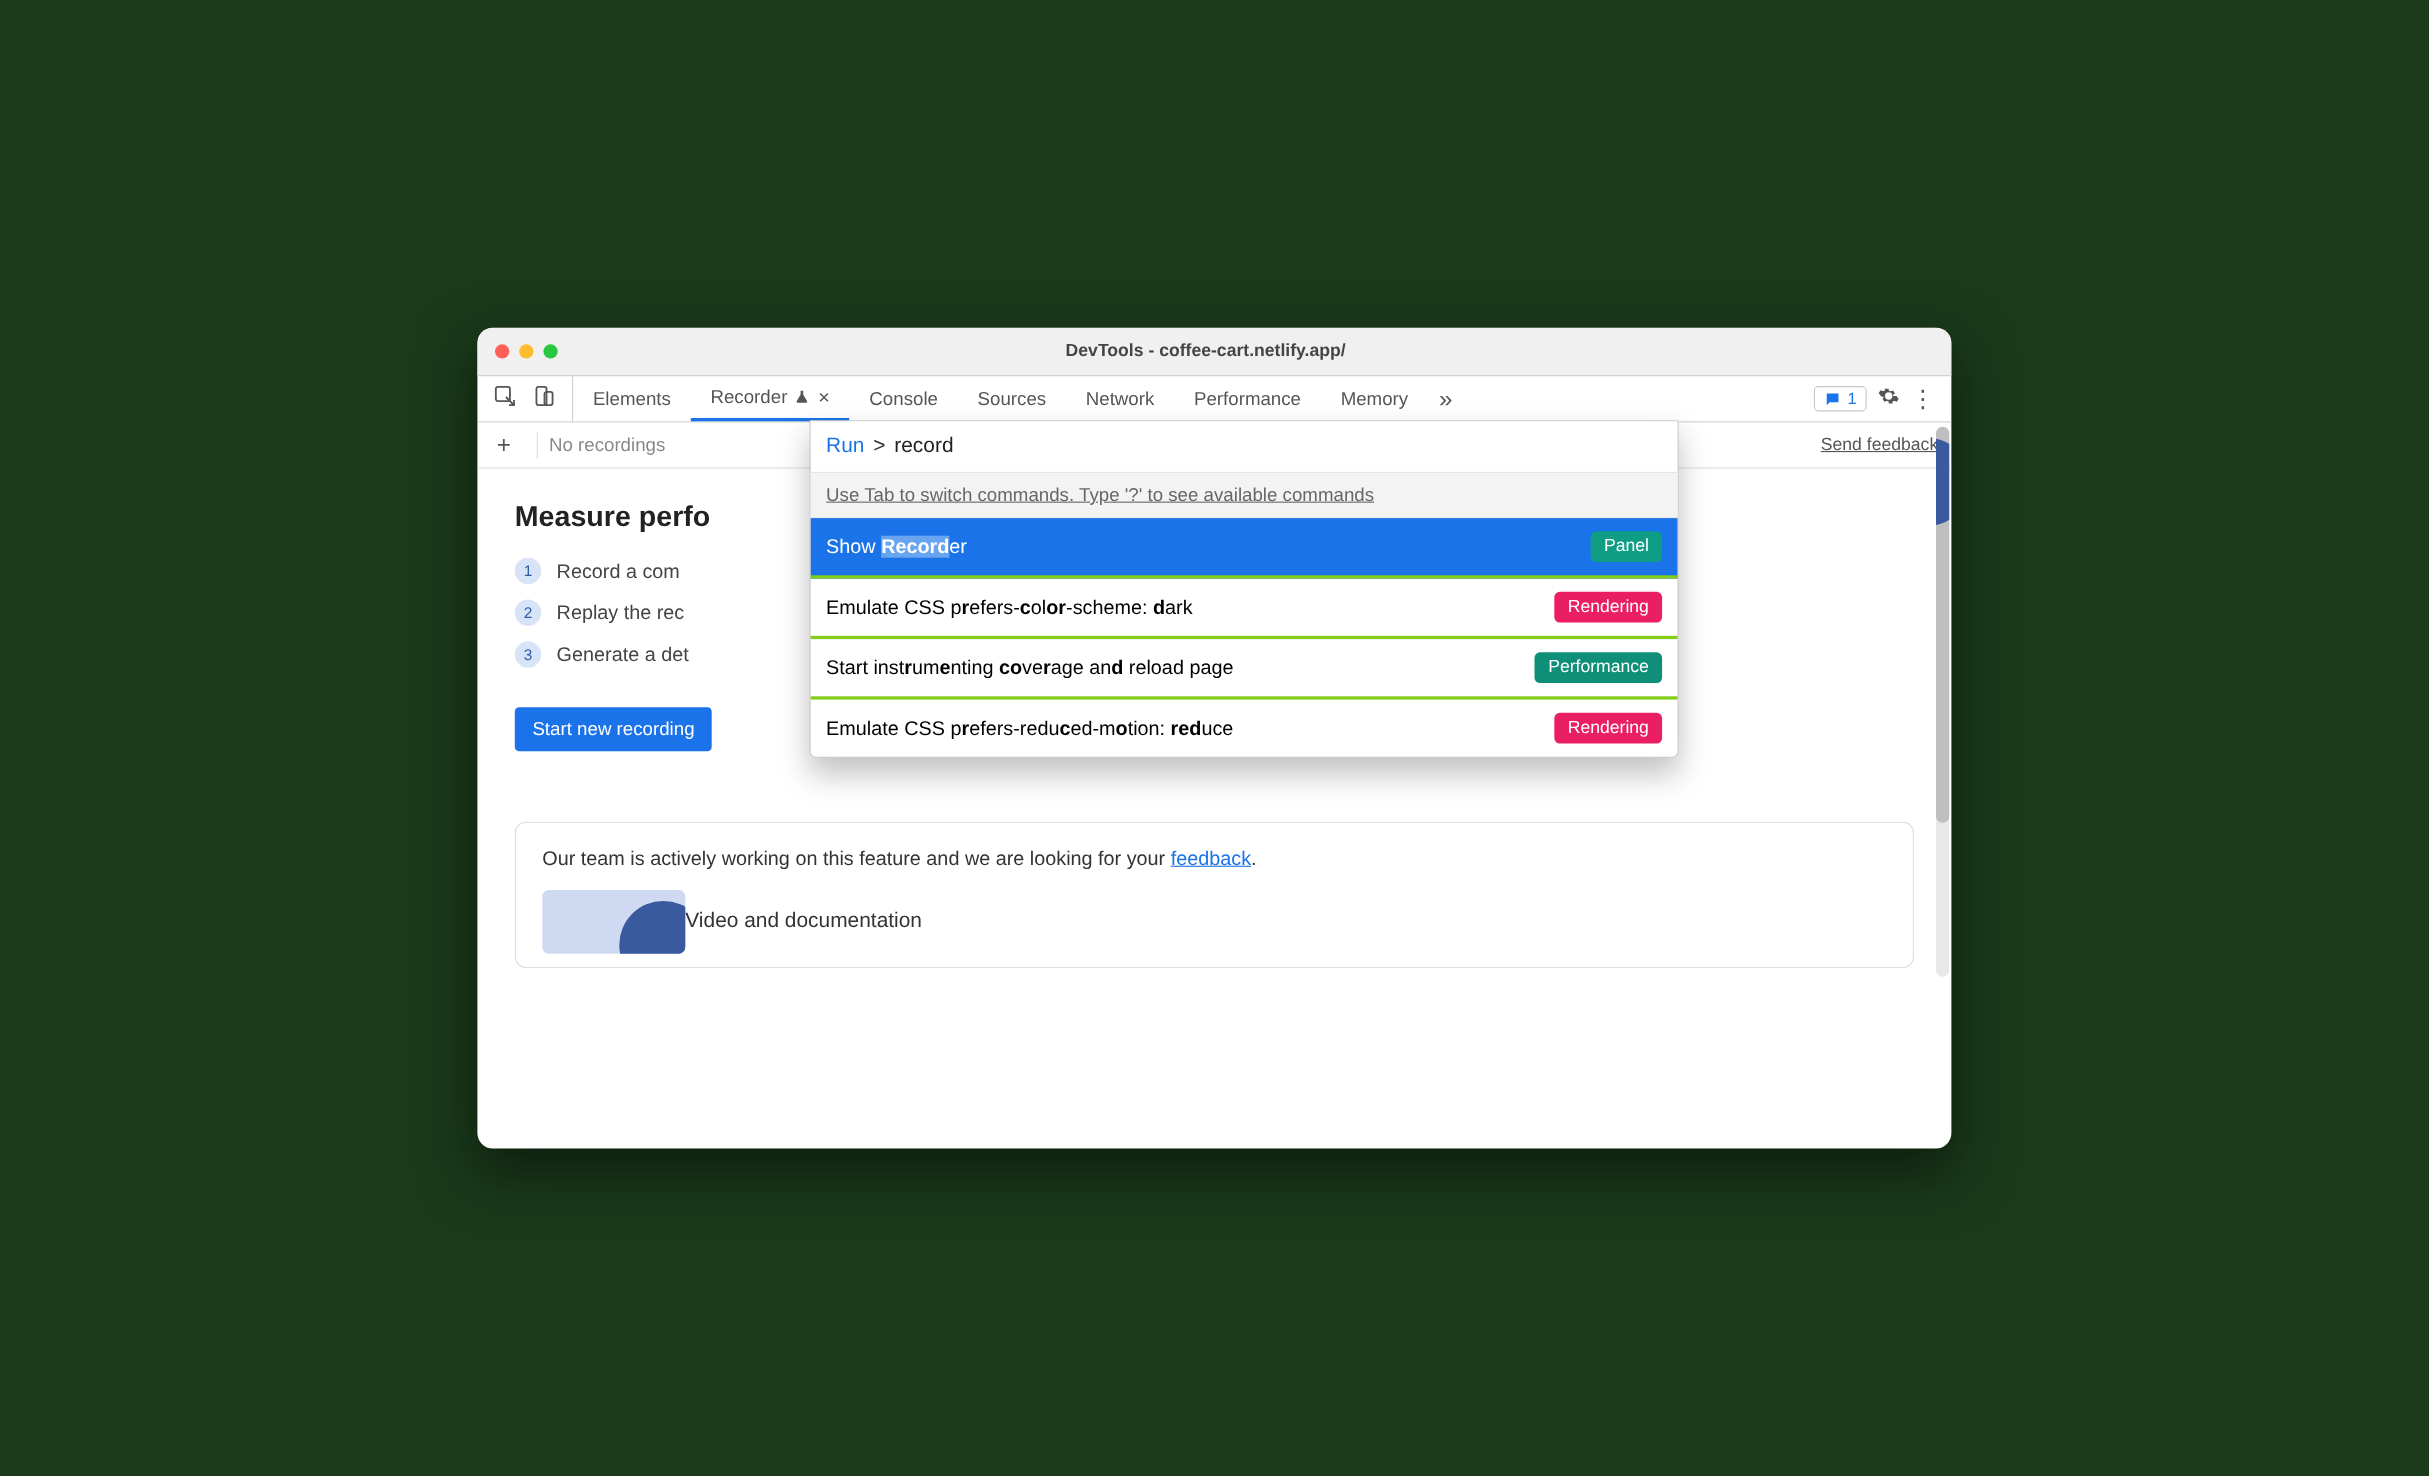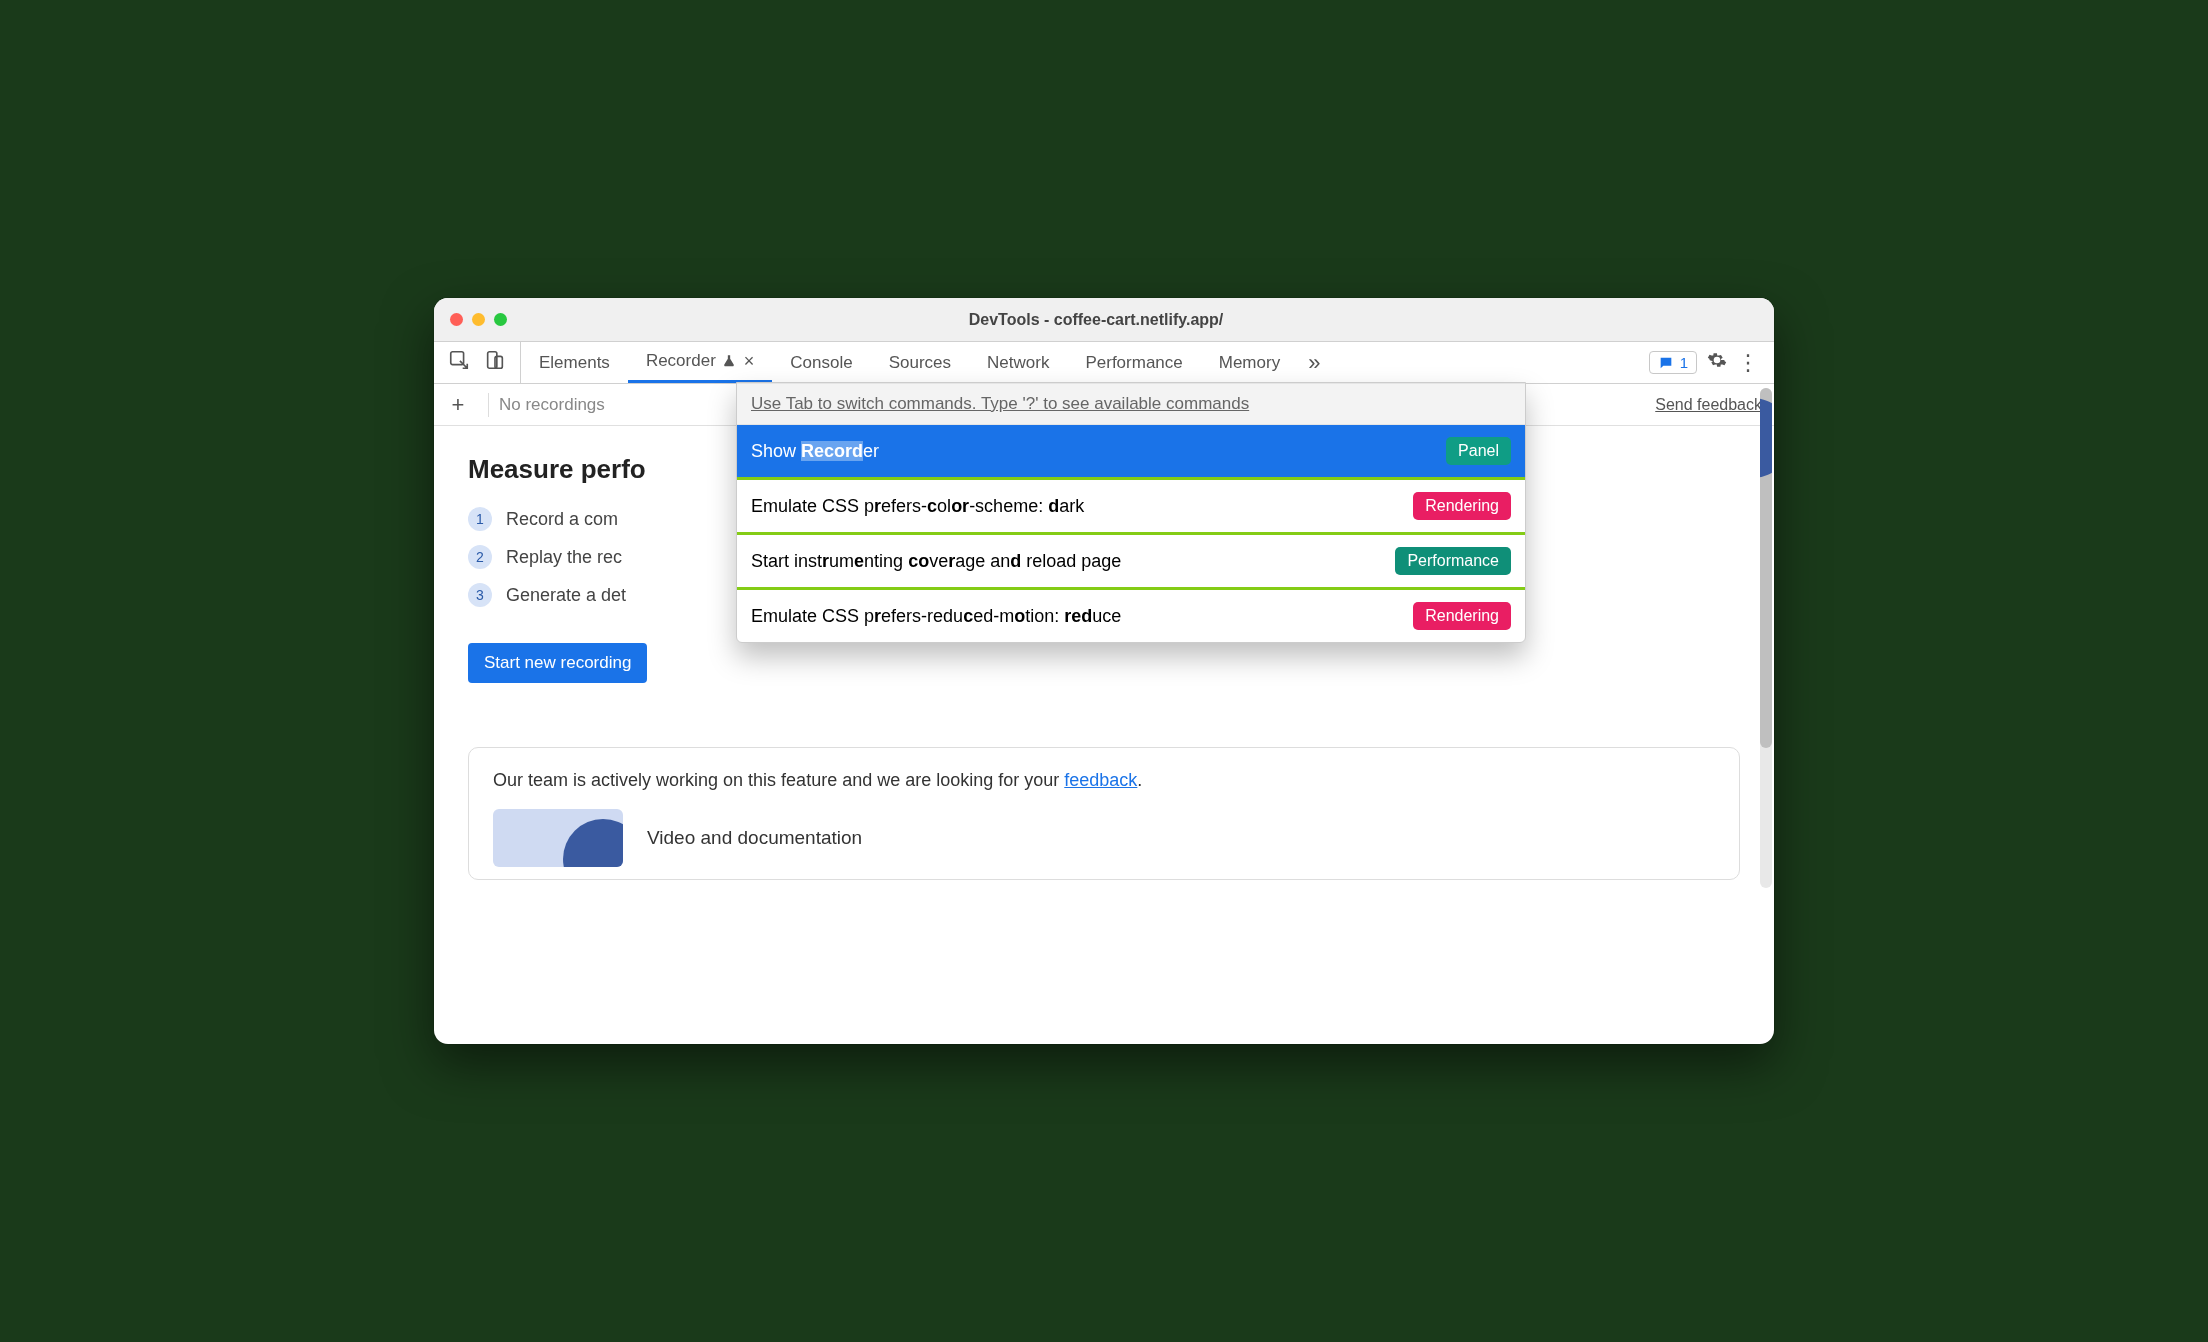--- a/index.html
+++ b/index.html
@@ -45,21 +45,21 @@
   .steps { list-style: none; }
   .steps li { display: flex; align-items: center; gap: 14px; font-size: 18px; color: #444; margin-bottom: 14px; }
   .stepnum { width: 24px; height: 24px; border-radius: 50%; background: #d7e3f7; color: #2a5aa8; font-size: 14px; display: flex; align-items: center; justify-content: center; }
   .start-btn { display: inline-block; margin-top: 22px; background: #1a73e8; color: #fff; font-size: 17px; font-weight: 500; padding: 10px 16px; border-radius: 4px; }
 
   .preview-card { border: 1px solid #ddd; border-radius: 10px; margin-top: 64px; padding: 22px 24px 12px 24px; }
   .preview-head { display: flex; align-items: center; gap: 12px; color: #1a73e8; font-size: 20px; font-weight: 500; margin-bottom: 16px; }
   .preview-head svg { width: 24px; height: 24px; fill: #1a73e8; }
   .preview-text { font-size: 18px; color: #333; margin-bottom: 18px; }
   .preview-text a { color: #1a73e8; text-decoration: underline; }
-  .media-row { display: flex; align-items: center; gap: 24px; }
+  .media-row { display: flex; align-items: center; }
   .thumb { width: 130px; height: 58px; background: #cfdaf2; border-radius: 6px; overflow: hidden; position: relative; }
   .thumb::before { content: ""; position: absolute; right: -20px; top: 10px; width: 80px; height: 80px; background: #3a5aa0; border-radius: 50%; }
   .media-title { font-size: 19px; color: #333; }
 
   
   .cmd-menu {
     position: absolute; left: 302px; top: 84px; width: 790px;
     background: #fff; border: 1px solid #ccc; border-radius: 0 0 6px 6px;
     box-shadow: 0 14px 28px rgba(0,0,0,0.25);
     z-index: 50; font-size: 18px;
@@ -192,20 +192,25 @@
           <div class="media-title">Video and documentation</div>
         </div>
       </div>
     </div>
 
     <div class="win-scroll">
         <div class="thumb"></div>
       </div>
 
     <div class="cmd-menu">
+      <div class="cmd-search">
+        <span class="run">Run</span>
+        <span class="gt">&gt;</span>
+          <span class="query">record</span>
+      </div>
       <div class="cmd-hint">Use Tab to switch commands. Type '?' to see available commands</div>
       <div id="cmd-items">
           <div class="cmd-item sel">
             <span class="cmd-label">Show <span class="hl"><b>Record</b></span>er</span>
             <span class="badge panel">Panel</span>
           </div>
           <div class="cmd-item">
             <span class="cmd-label">Emulate CSS p<b>r</b>efers-<b>c</b>ol<b>or</b>-scheme: <b>d</b>ark</span>
             <span class="badge rendering">Rendering</span>
           </div>

